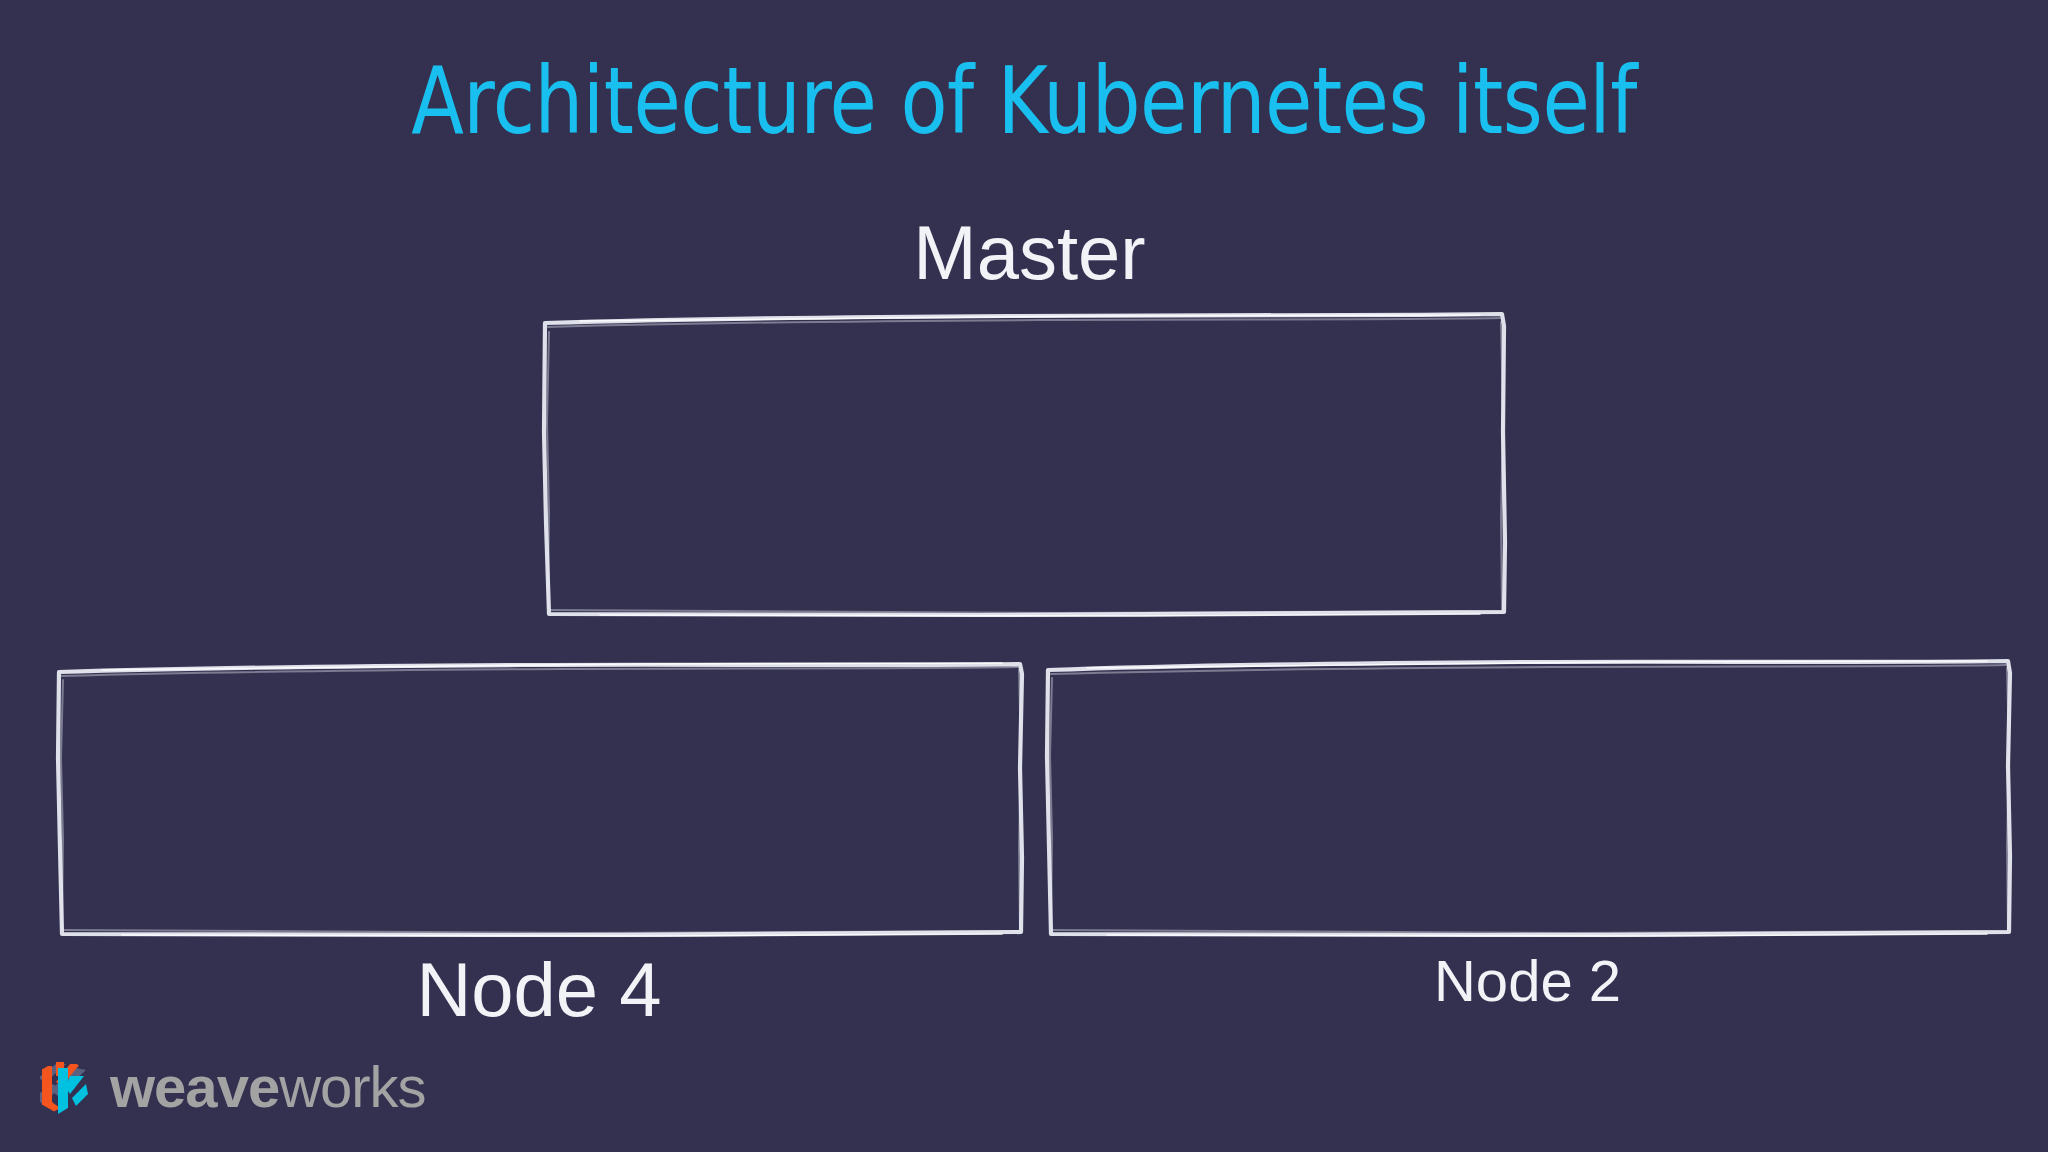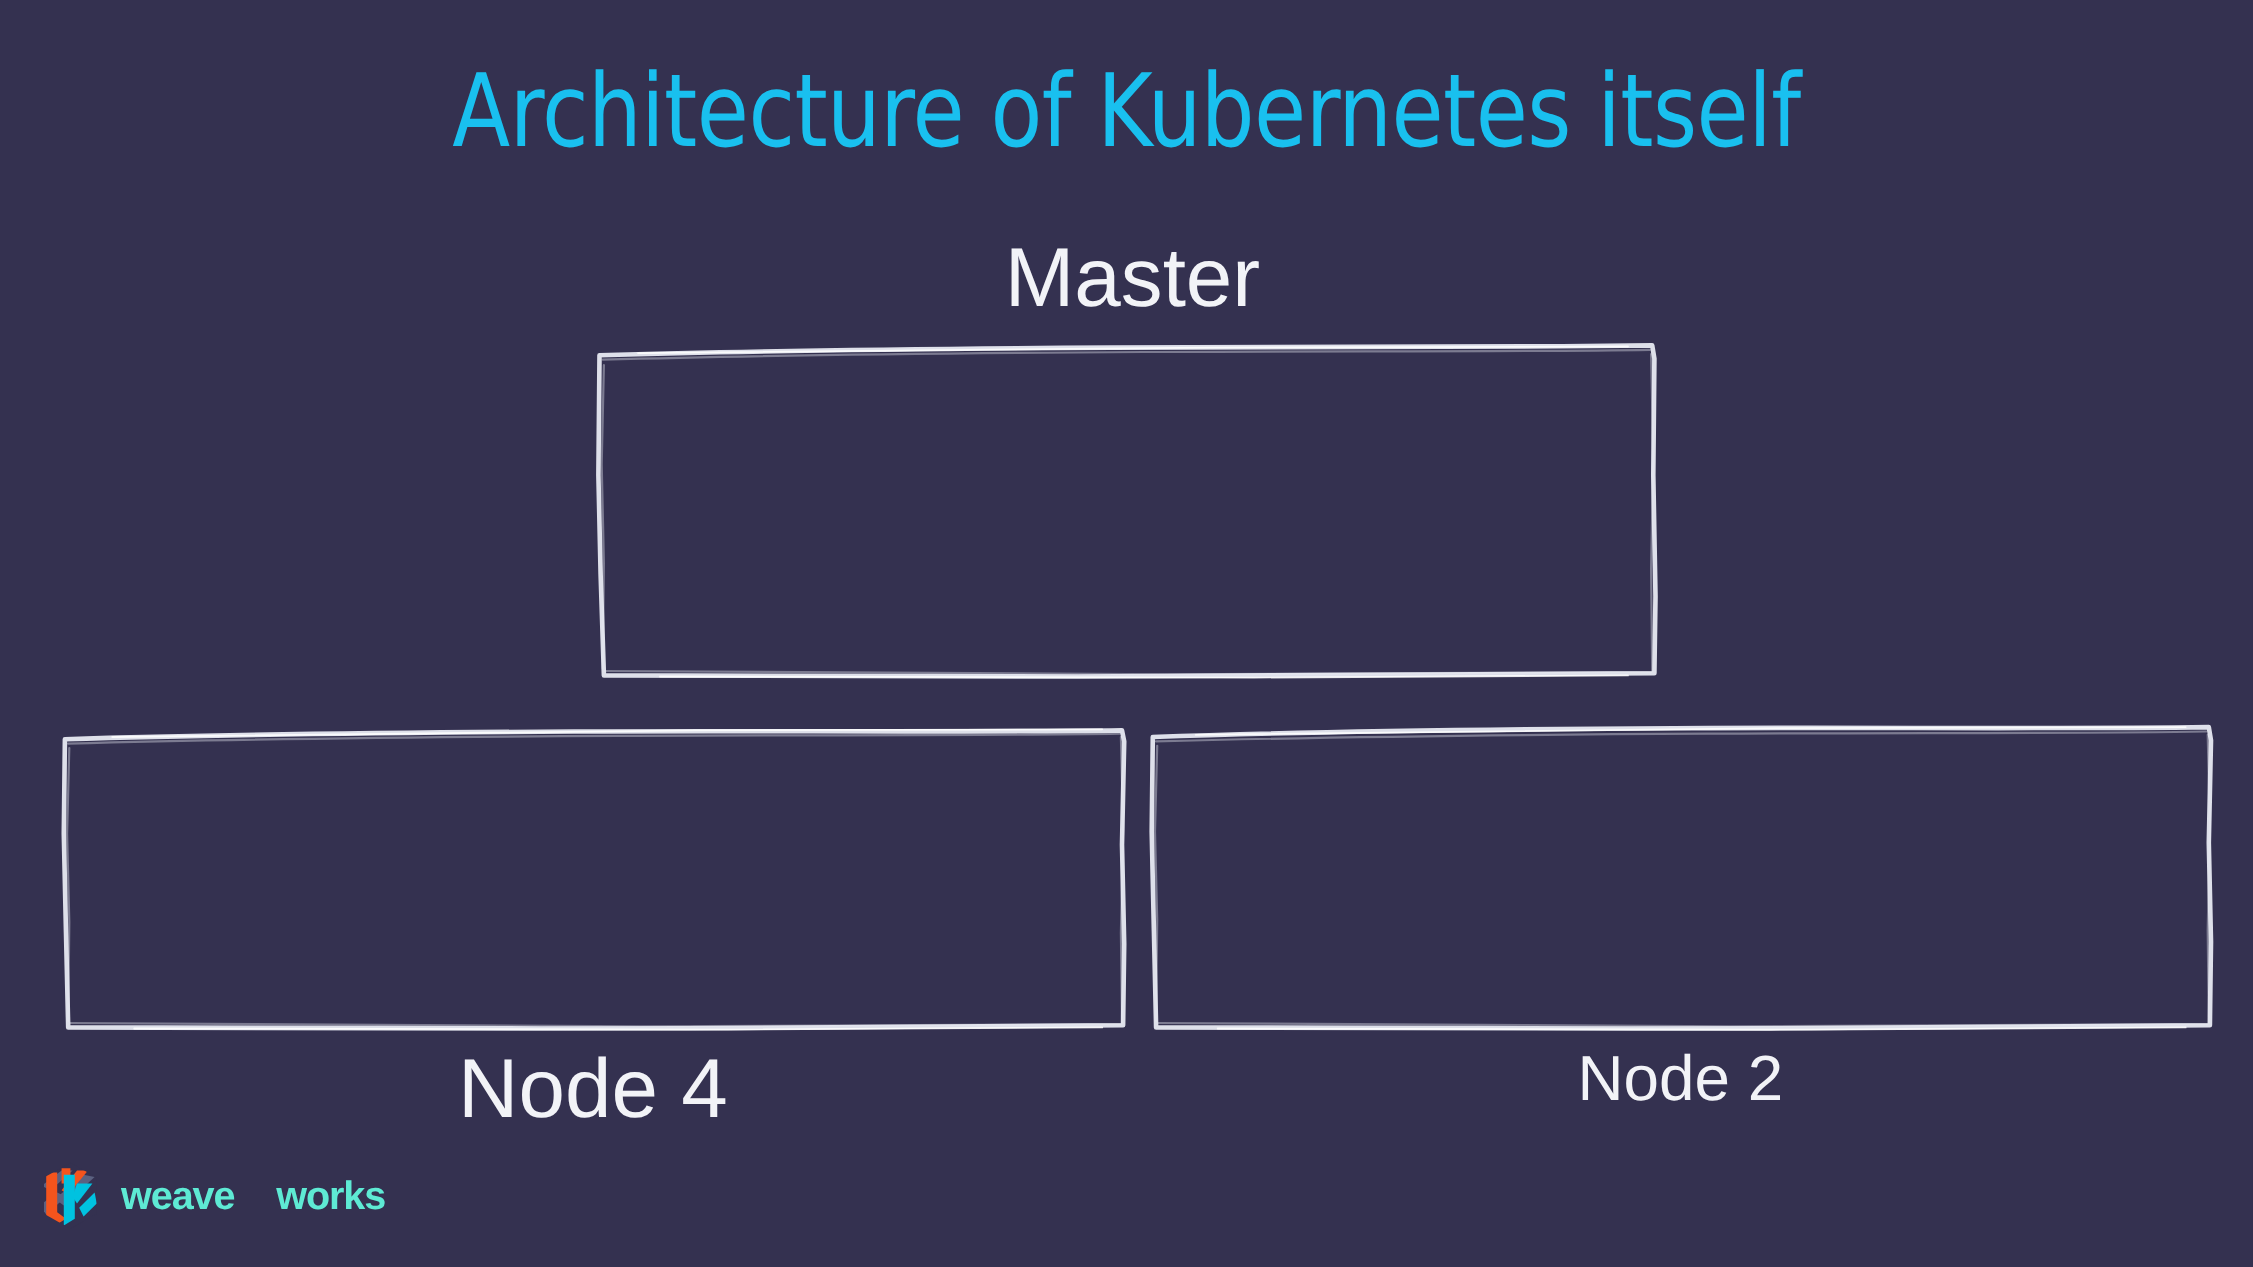--- a/index.html
+++ b/index.html
@@ -84,30 +84,30 @@
     position:absolute;
     left:36px; bottom:34px;
     display:flex;
     align-items:center;
     gap:18px;
     height:62px;
   }
   #brand-mark { width:56px; height:62px; display:block; flex:0 0 auto; }
   #brand-text {
     font-family:"Liberation Sans", sans-serif;
-    font-size:36px;
+    font-size:58px;
     line-height:1;
-    color:#5eead4;
+    color:#a3a3a3;
     white-space:nowrap;
     letter-spacing:-1px;
     display:flex;
     align-items:baseline;
   }
   #brand-weave { font-weight:700; }
-  #brand-works { font-weight:700;margin-left:38px; }
+  #brand-works { font-weight:400; }
 </style>
 </head>
 <body>
 
 <div id="slide">
 
   <div id="slide-title">Architecture of Kubernetes itself</div>
 
   <div class="caption" id="master-label">Master</div>
 

